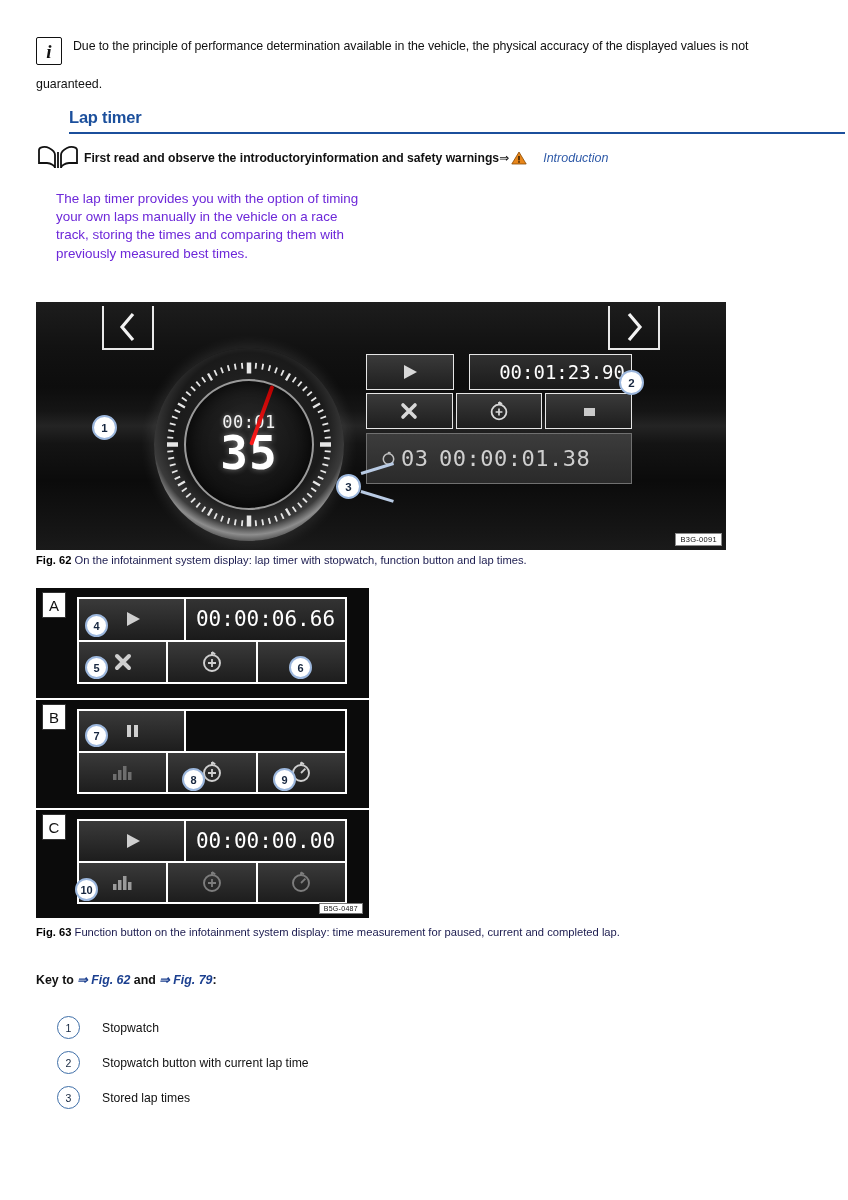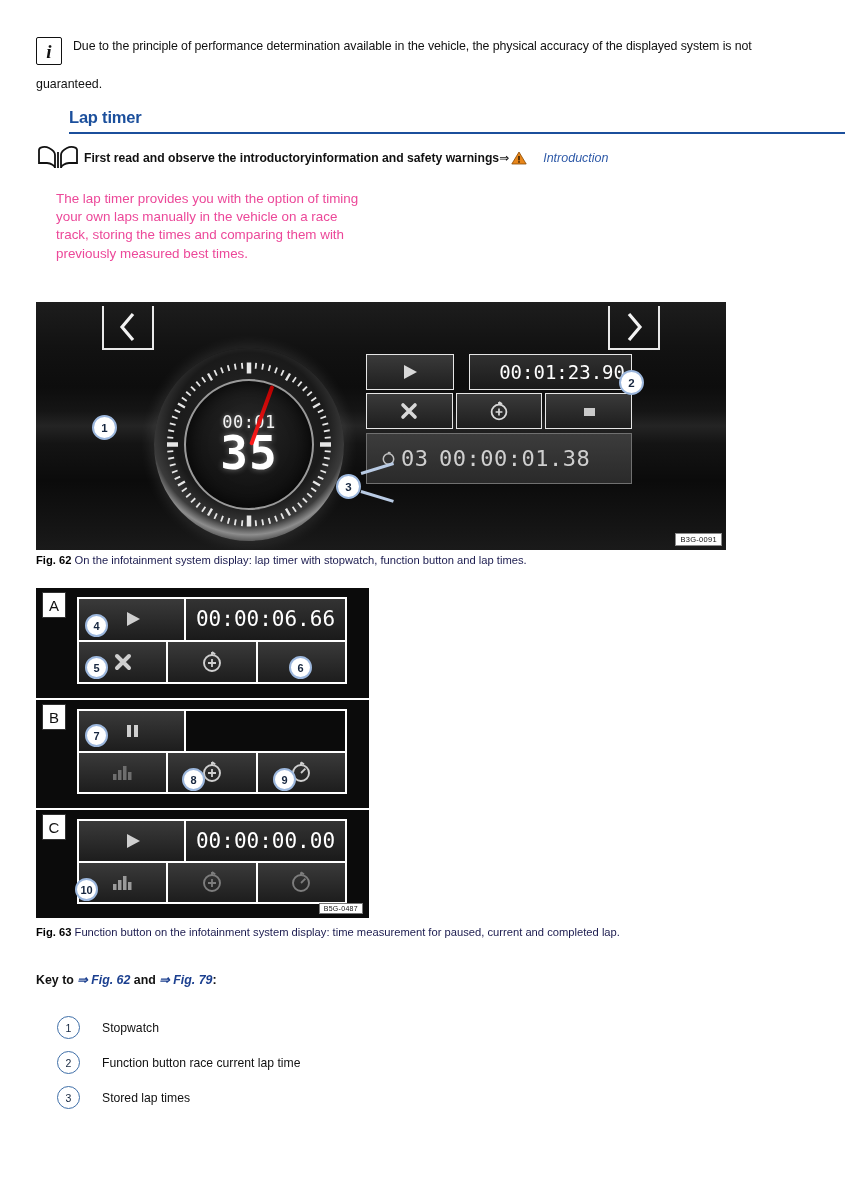--- a/index.html
+++ b/index.html
@@ -62,21 +62,21 @@
   .arrow-glyph { font-weight:normal; font-size:12px; }
   .warn-tri { display:inline-block; vertical-align:-3px; margin:0 2px; }
   .intro-link {
     font-style:italic; font-weight:normal; color:#2f5aa8;
     font-size:12.5px; margin-left:14px;
   }
 
   
   .intro-para {
     position:absolute; left:56px; top:190px; width:310px;
-    font-size:13.4px; line-height:18.2px; color:#ec4899;
+    font-size:13.4px; line-height:18.2px; color:#6d28d9;
   }
 
   
   .fig62 {
     position:absolute; left:36px; top:302px; width:690px; height:248px;
     background:#0a0a0a;
     background-image:
       linear-gradient(180deg, #1d1d1d 0%, #121212 18%, #0d0d0d 34%, #151515 44%, #242424 50%, #141414 57%, #0b0b0b 72%, #131313 88%, #1a1a1a 100%);
     overflow:hidden;
   }
@@ -238,21 +238,21 @@
   .key-text { font-size:12.2px; color:#111; margin-left:22px; }
 </style>
 </head>
 <body>
 
 <div class="page">
 
   <div class="note-block">
     <div class="note-row">
       <div class="info-icon">i</div>
-      <div class="note-text">Due to the principle of performance determination available in the vehicle, the physical accuracy of the displayed system is not</div>
+      <div class="note-text">Due to the principle of performance determination available in the vehicle, the physical accuracy of the displayed values is not</div>
     </div>
     <div class="note-text-2">guaranteed.</div>
   </div>
 
   <div class="section-head">
     <div class="section-title">Lap timer</div>
     <div class="section-rule"></div>
   </div>
 
   <div class="readfirst">
@@ -559,21 +559,21 @@
     <span class="figref">⇒ Fig. 79</span><span>:</span>
   </div>
 
   <div class="key-list">
     <div class="key-item">
       <div class="key-bubble">1</div>
       <div class="key-text">Stopwatch</div>
     </div>
     <div class="key-item">
       <div class="key-bubble">2</div>
-      <div class="key-text">Function button race current lap time</div>
+      <div class="key-text">Stopwatch button with current lap time</div>
     </div>
     <div class="key-item">
       <div class="key-bubble">3</div>
       <div class="key-text">Stored lap times</div>
     </div>
   </div>
 
 </div>
 
 </body></html>

